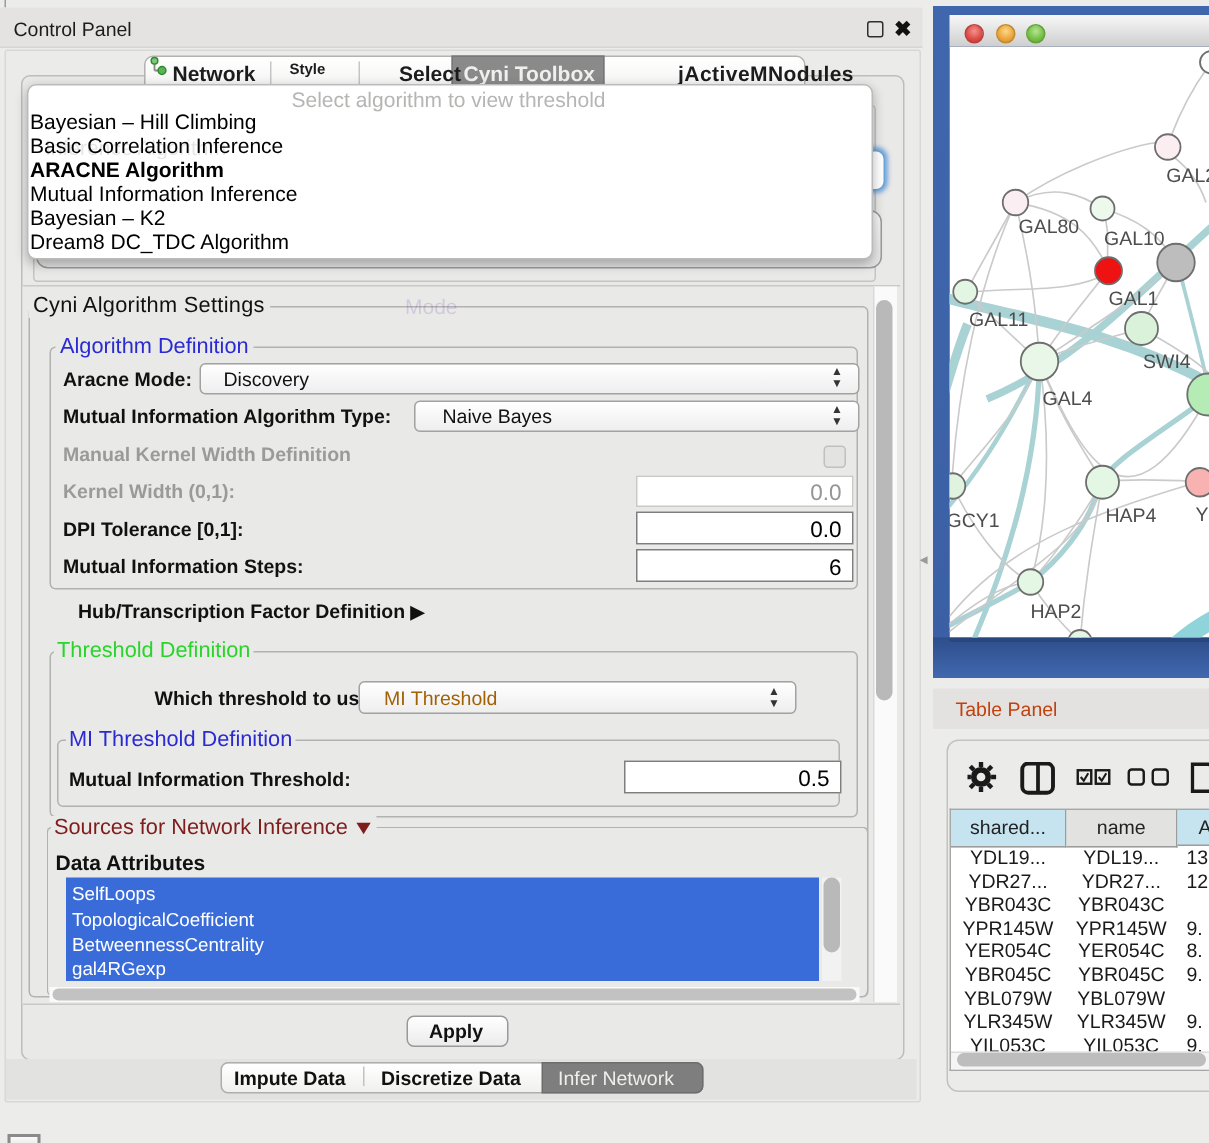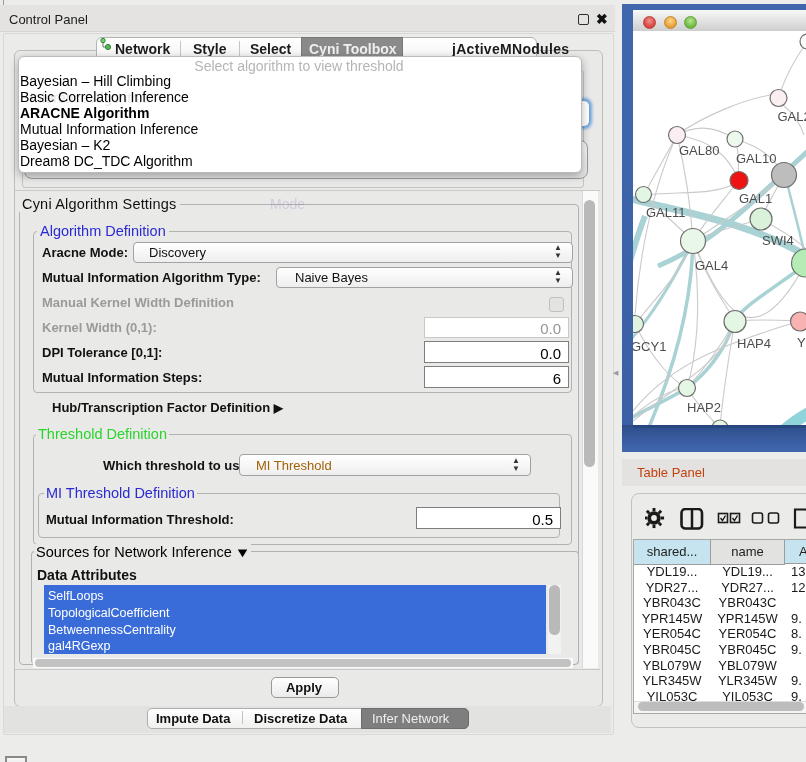--- a/index.html
+++ b/index.html
@@ -76,21 +76,21 @@
 <div class="abs" style="left:509px;top:454px;width:14px;height:20px;font-size:8px;color:#333;line-height:8px;padding-top:2.5px;text-align:center;">▲<br>▼</div>
 
 <div class="abs" style="left:38px;top:493px;width:520px;height:43px;border:1px solid #b2b2b1;border-radius:4px;"></div>
 <div class="abs" style="left:44px;top:485px;background:#e9e9e8;padding:0 2px;font-size:14.5px;color:#2a2ad2;">MI Threshold Definition</div>
 
 <div class="abs bold" style="left:46px;top:512px;font-size:13px;color:#111;">Mutual Information Threshold:</div>
 <div class="abs" style="left:416px;top:507px;width:143px;height:20px;background:#fff;border:1px solid #7e7e7e;"></div>
 <div class="abs" style="left:416px;top:511px;width:137px;text-align:right;font-size:15px;color:#000;">0.5</div>
 
 <div class="abs" style="left:31px;top:551px;width:546px;height:112px;border:1px solid #b2b2b1;border-radius:4px;border-bottom:none;"></div>
-<div class="abs" style="left:34px;top:544px;background:#e9e9e8;padding:0 2px;font-size:14.5px;color:#000000;">Sources for Network Inference <span style="font-size:13px;display:inline-block;transform:scaleX(1.25);">▼</span></div>
+<div class="abs" style="left:34px;top:544px;background:#e9e9e8;padding:0 2px;font-size:14.5px;color:#7f1d1d;">Sources for Network Inference <span style="font-size:13px;display:inline-block;transform:scaleX(1.25);">▼</span></div>
 <div class="abs bold" style="left:37px;top:567px;font-size:14px;color:#111;">Data Attributes</div>
 
 <div class="abs" style="left:44px;top:585px;width:502px;height:69px;background:#3a6cd9;"></div>
 <div class="abs" style="left:48px;top:588px;font-size:12.5px;color:#fff;line-height:16.8px;">SelfLoops<br>TopologicalCoefficient<br>BetweennessCentrality<br>gal4RGexp</div>
 <div class="abs" style="left:548px;top:585px;width:13px;height:69px;background:#f2f2f2;"></div>
 <div class="abs" style="left:549px;top:585px;width:11px;height:50px;background:#b9b9b9;border-radius:6px;"></div>
 
 <div class="abs" style="left:33px;top:658px;width:540px;height:10px;background:#fafafa;"></div>
 <div class="abs" style="left:35px;top:659px;width:536px;height:8px;background:#c2c2c2;border-radius:4px;"></div>
 
@@ -112,22 +112,22 @@
 <div class="abs" style="left:180px;top:41px;width:1px;height:17px;background:#c5c5c5;"></div>
 <div class="abs" style="left:239px;top:41px;width:1px;height:17px;background:#c5c5c5;"></div>
 <div class="abs" style="left:301px;top:37px;width:100px;height:25px;background:#8a8a8a;border:1px solid #787878;"></div>
 <svg class="abs" style="left:99px;top:37px;" width="14" height="14" viewBox="0 0 14 14">
   <line x1="4" y1="4" x2="4" y2="10" stroke="#888" stroke-width="1.2"></line>
   <line x1="4" y1="10" x2="9" y2="10" stroke="#888" stroke-width="1.2"></line>
   <circle cx="4" cy="3.5" r="2.2" fill="#7ec87e" stroke="#2e8b2e"></circle>
   <circle cx="9" cy="10" r="2.6" fill="#59b359" stroke="#2e8b2e"></circle>
 </svg>
 <div class="abs" style="left:115px;top:41px;font-size:14px;font-weight:600;color:#1c1c1c;">Network</div>
-<div class="abs" style="left:193px;top:41px;font-size:14px;font-weight:600;color:#1c1c1c;">Style</div>
-<div class="abs" style="left:250px;top:41px;font-size:14px;font-weight:600;color:#1c1c1c;">Select</div>
+<div class="abs" style="left:193px;top:41px;font-size:10px;font-weight:600;color:#1c1c1c;">Style</div>
+<div class="abs" style="left:266px;top:41px;font-size:14px;font-weight:600;color:#1c1c1c;">Select</div>
 <div class="abs" style="left:309px;top:41px;font-size:14px;font-weight:600;color:#f0f0ef;">Cyni Toolbox</div>
 <div class="abs" style="left:410px;top:41px;font-size:14px;font-weight:600;letter-spacing:.3px;color:#1c1c1c;margin-left:42px;">jActiveMNodules</div>
 
 <div class="abs" style="left:18px;top:56px;width:562px;height:115px;background:#fff;border:1px solid #bbb;border-radius:6px;box-shadow:0 3px 8px rgba(0,0,0,.3);"></div>
 <div class="abs" style="left:18px;top:58px;width:562px;text-align:center;font-size:14px;color:#b5b5b4;">Select algorithm to view threshold</div>
 <div class="abs" style="left:30px;top:90px;font-size:14px;color:#777;opacity:.18;">Inference Algorithm</div>
 <div class="abs" style="left:270px;top:156px;font-size:14px;color:#4c1d95;opacity:.15;margin-top:40px;">Mode</div>
 <div class="abs" style="left:20px;top:72.5px;font-size:14px;color:#000;line-height:16.15px;">Bayesian – Hill Climbing<br>Basic Correlation Inference<br><b>ARACNE Algorithm</b><br>Mutual Information Inference<br>Bayesian – K2<br>Dream8 DC_TDC Algorithm</div>
 
 <div class="abs" style="left:613px;top:369px;width:5px;height:7px;font-size:7px;color:#9a9a9a;">◀</div>

